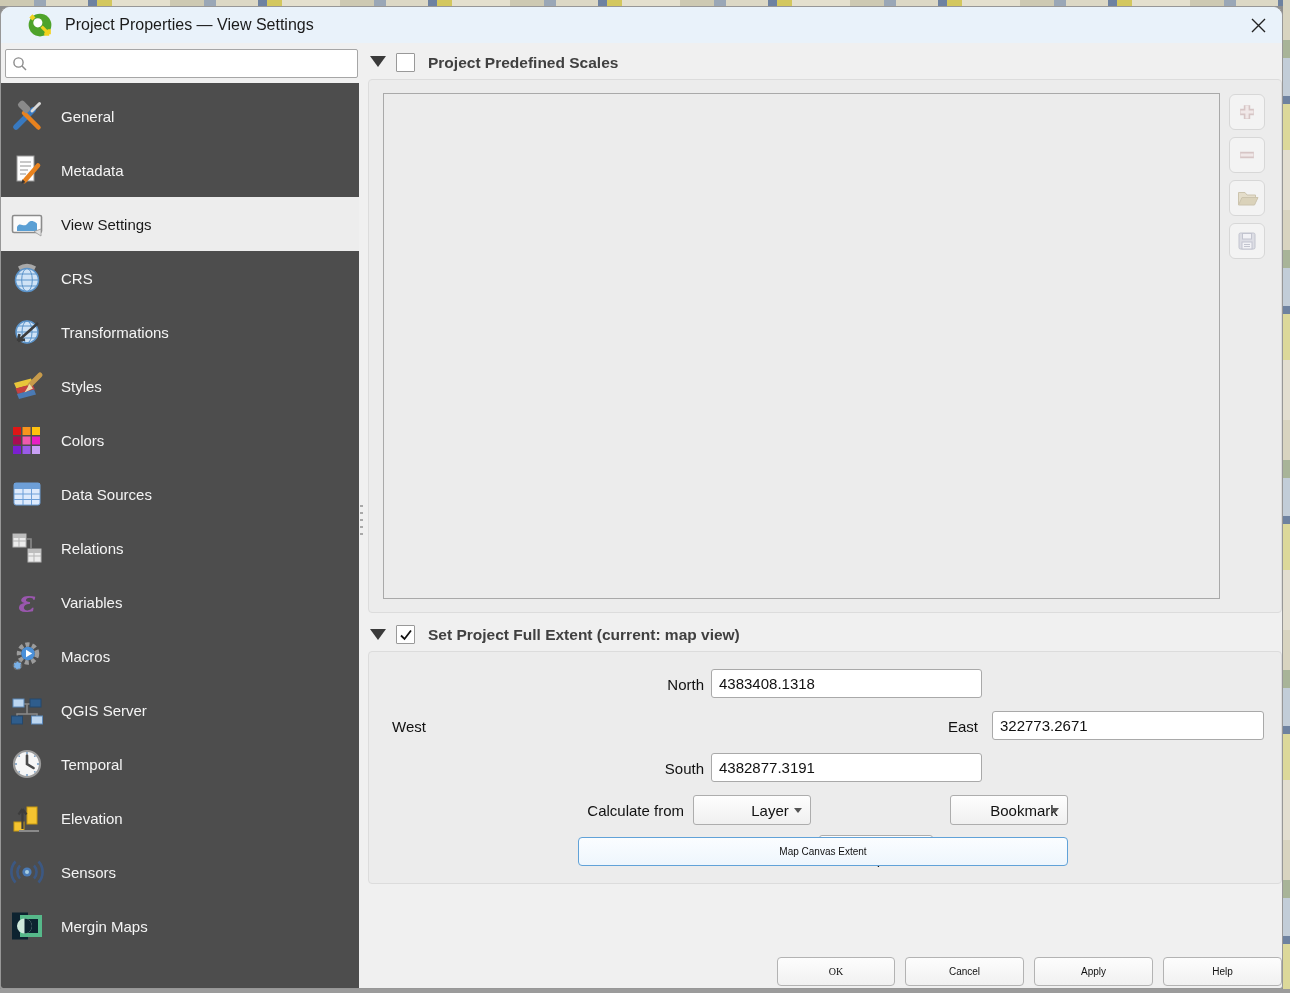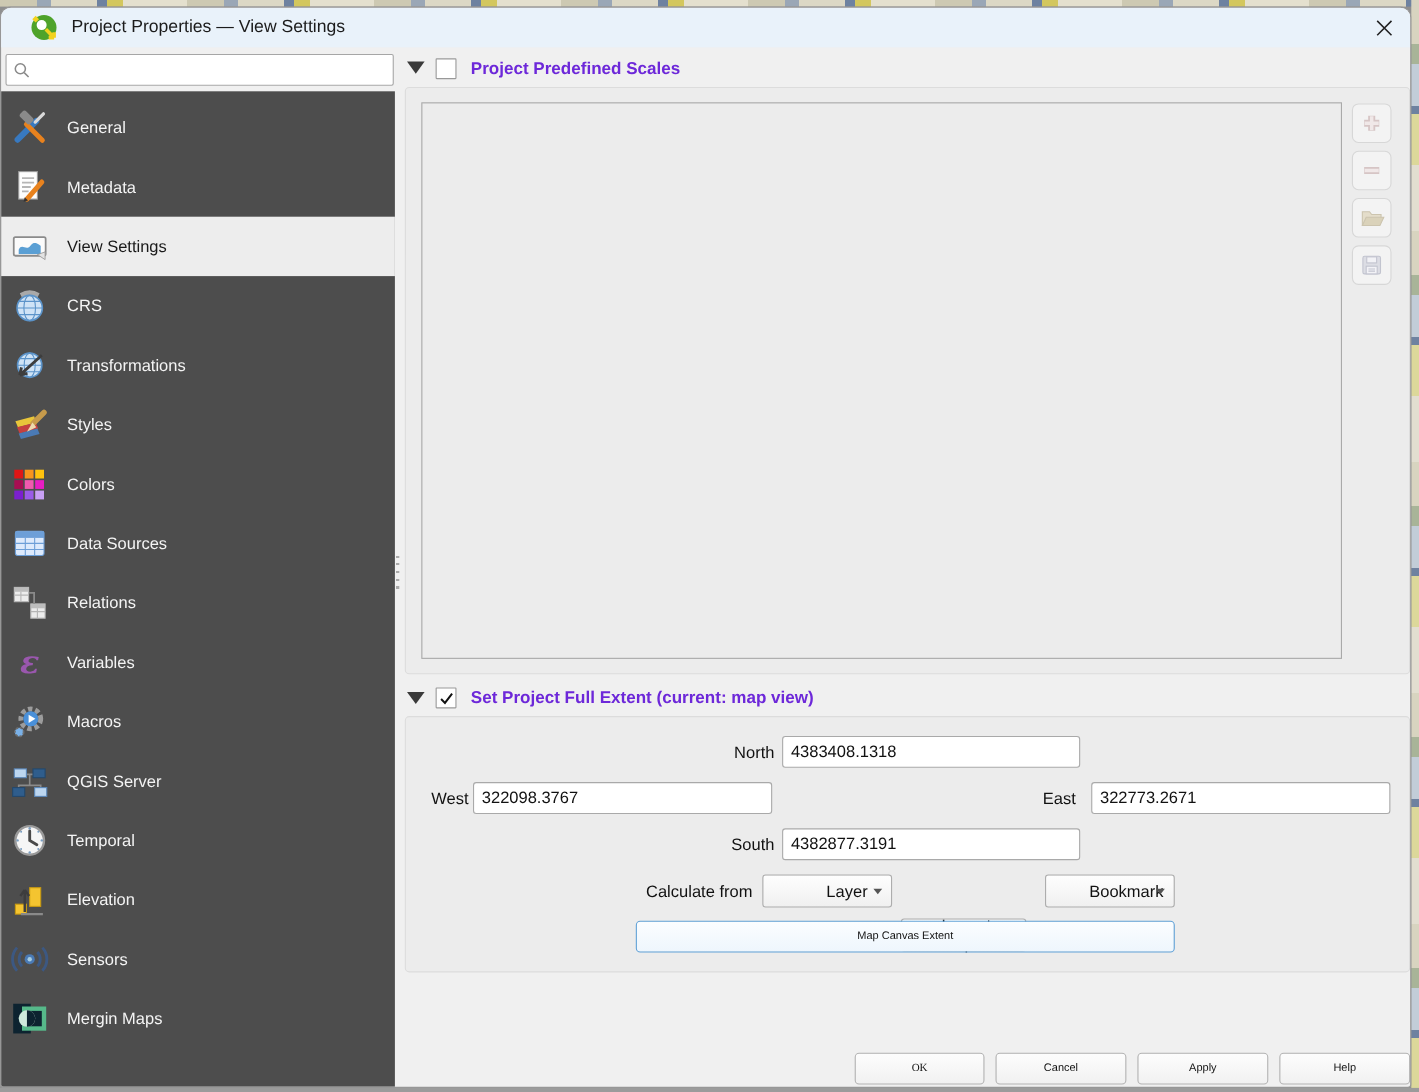--- a/index.html
+++ b/index.html
@@ -32,21 +32,21 @@
     color:#9a57ae;font-family:"DejaVu Serif", serif;}
 
   .grip{position:absolute;left:358px;top:498px;width:5px;height:32px;
     background:repeating-linear-gradient(180deg,#a9a9a9 0 2px,transparent 2px 7px);background-size:3px 100%;background-repeat:no-repeat;background-position:center;}
 
   .tri{position:absolute;width:0;height:0;border-left:8px solid transparent;border-right:8px solid transparent;border-top:11px solid #3a3a3a;}
   .checkbox{position:absolute;width:19px;height:19px;background:#fff;border:1px solid #999;border-radius:1px;
     display:flex;align-items:center;justify-content:center;}
   .checkbox svg{display:none;}
   .checkbox[data-checked="true"] svg{display:block;}
-  .sect-label{position:absolute;font-size:15.5px;font-weight:700;color:#6d28d9;text-align:right;}
+  .sect-label{position:absolute;font-size:15.5px;font-weight:700;color:#404040;text-align:right;}
 
   .group{position:absolute;background:#ececec;border:1px solid #dcdcdc;border-radius:4px;}
   .listbox{position:absolute;background:#ececec;border:1px solid #a9a9a9;}
 
   .toolbtn{position:absolute;width:36px;height:36px;border:1px solid #d7d7d7;border-radius:6px;background:#f3f3f3;
     display:flex;align-items:center;justify-content:center;}
 
   .flabel{position:absolute;height:30px;font-size:15px;color:#111;display:flex;align-items:center;justify-content:flex-end;}
   .field{position:absolute;height:29px;border:1px solid #a9a9a9;border-radius:3px;background:#fff;
     font-family:inherit;font-size:15px;color:#111;padding:0 7px;outline:none;}
@@ -311,21 +311,20 @@
     </svg>
   </div>
   <div class="sect-label" style="left:427px;top:619px;">Set Project Full Extent (current: map view)</div>
 
   <div class="group" style="left:367px;top:644px;width:914px;height:233px;"></div>
 
   <div class="flabel" style="left:545px;top:662px;width:158px;">North</div>
   <input class="field" style="left: 710px; top: 662px; width: 271px;" type="text" value="4383408.1318">
 
   <div class="flabel" style="left:370px;top:704px;width:55px;">West</div>
-  <input class="field" style="left: 429px; top: 704px; width: 272px;" type="text" value="322098.3767">
 
   <div class="flabel" style="left:900px;top:704px;width:77px;">East</div>
   <input class="field" style="left: 991px; top: 704px; width: 272px;" type="text" value="322773.2671">
 
   <div class="flabel" style="left:545px;top:746px;width:158px;">South</div>
   <input class="field" style="left: 710px; top: 746px; width: 271px;" type="text" value="4382877.3191">
 
   <div class="flabel" style="left:470px;top:788px;width:213px;">Calculate from</div>
 
   <div class="combo" style="left:692px;top:788px;width:118px;">

